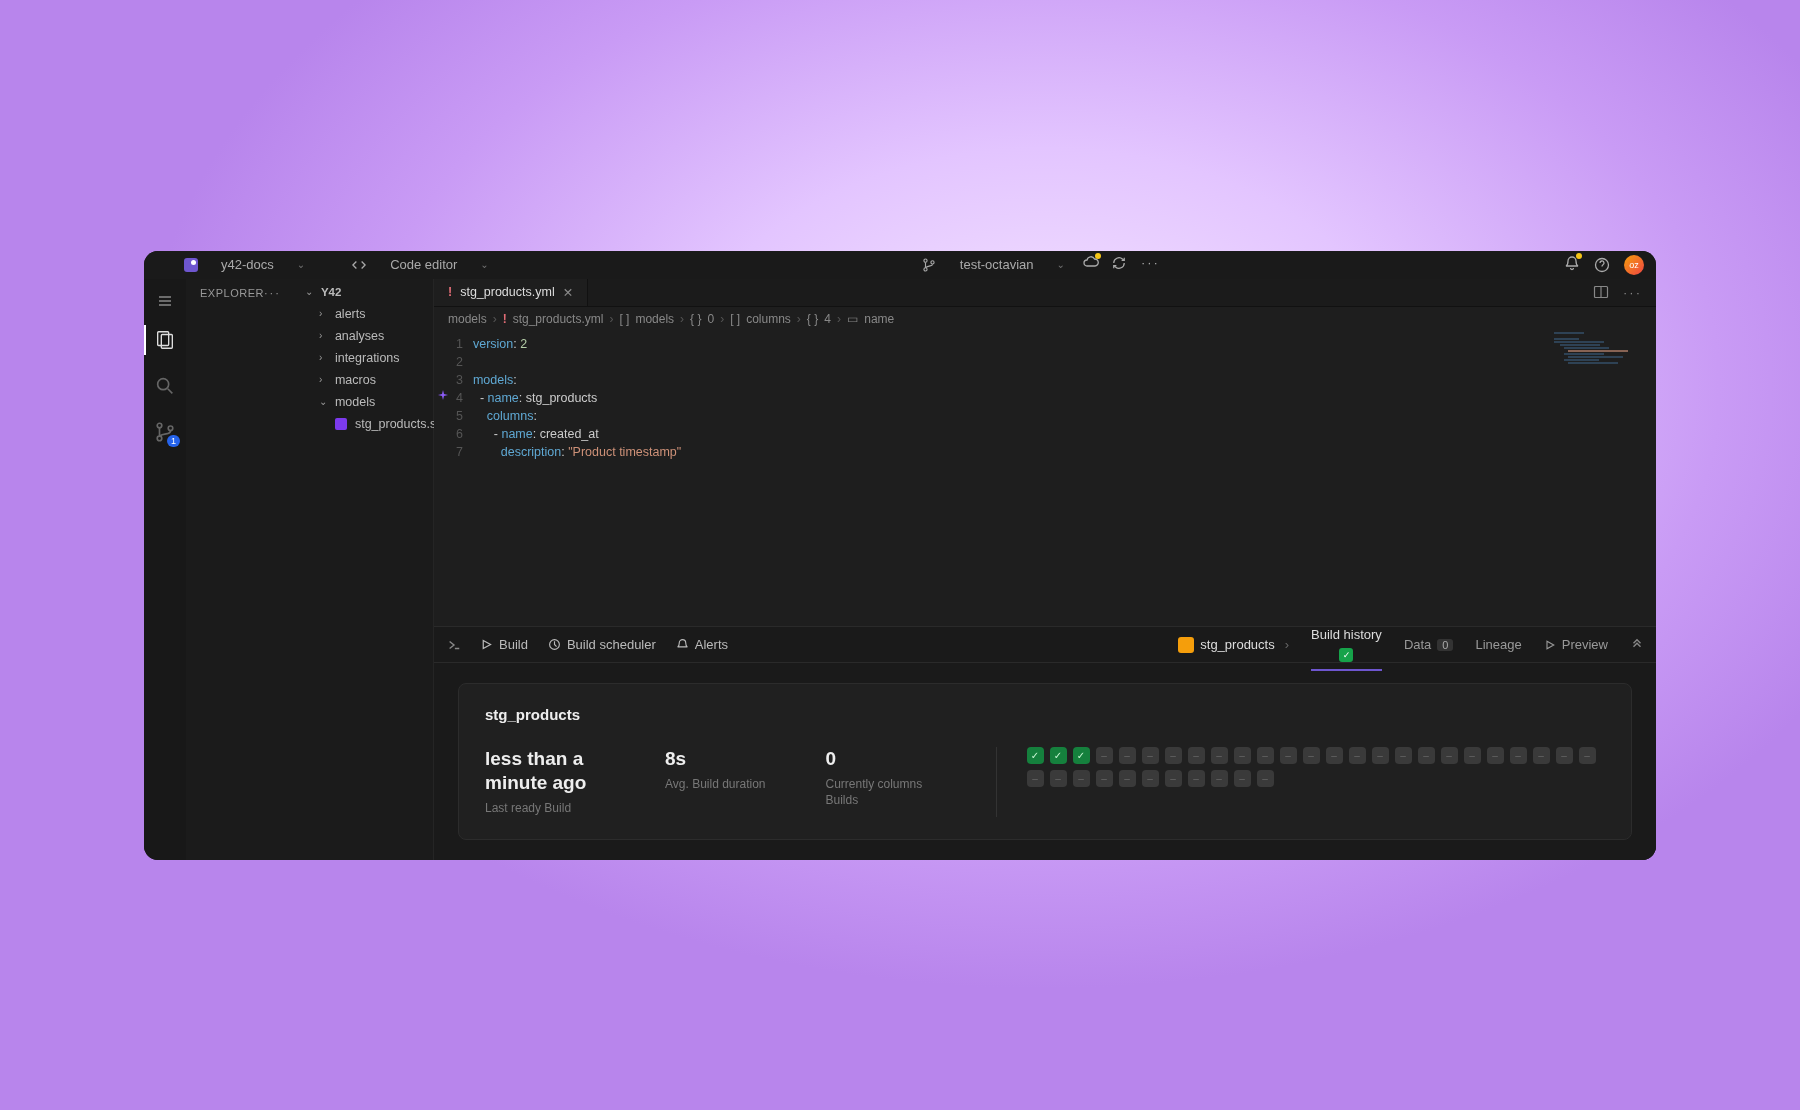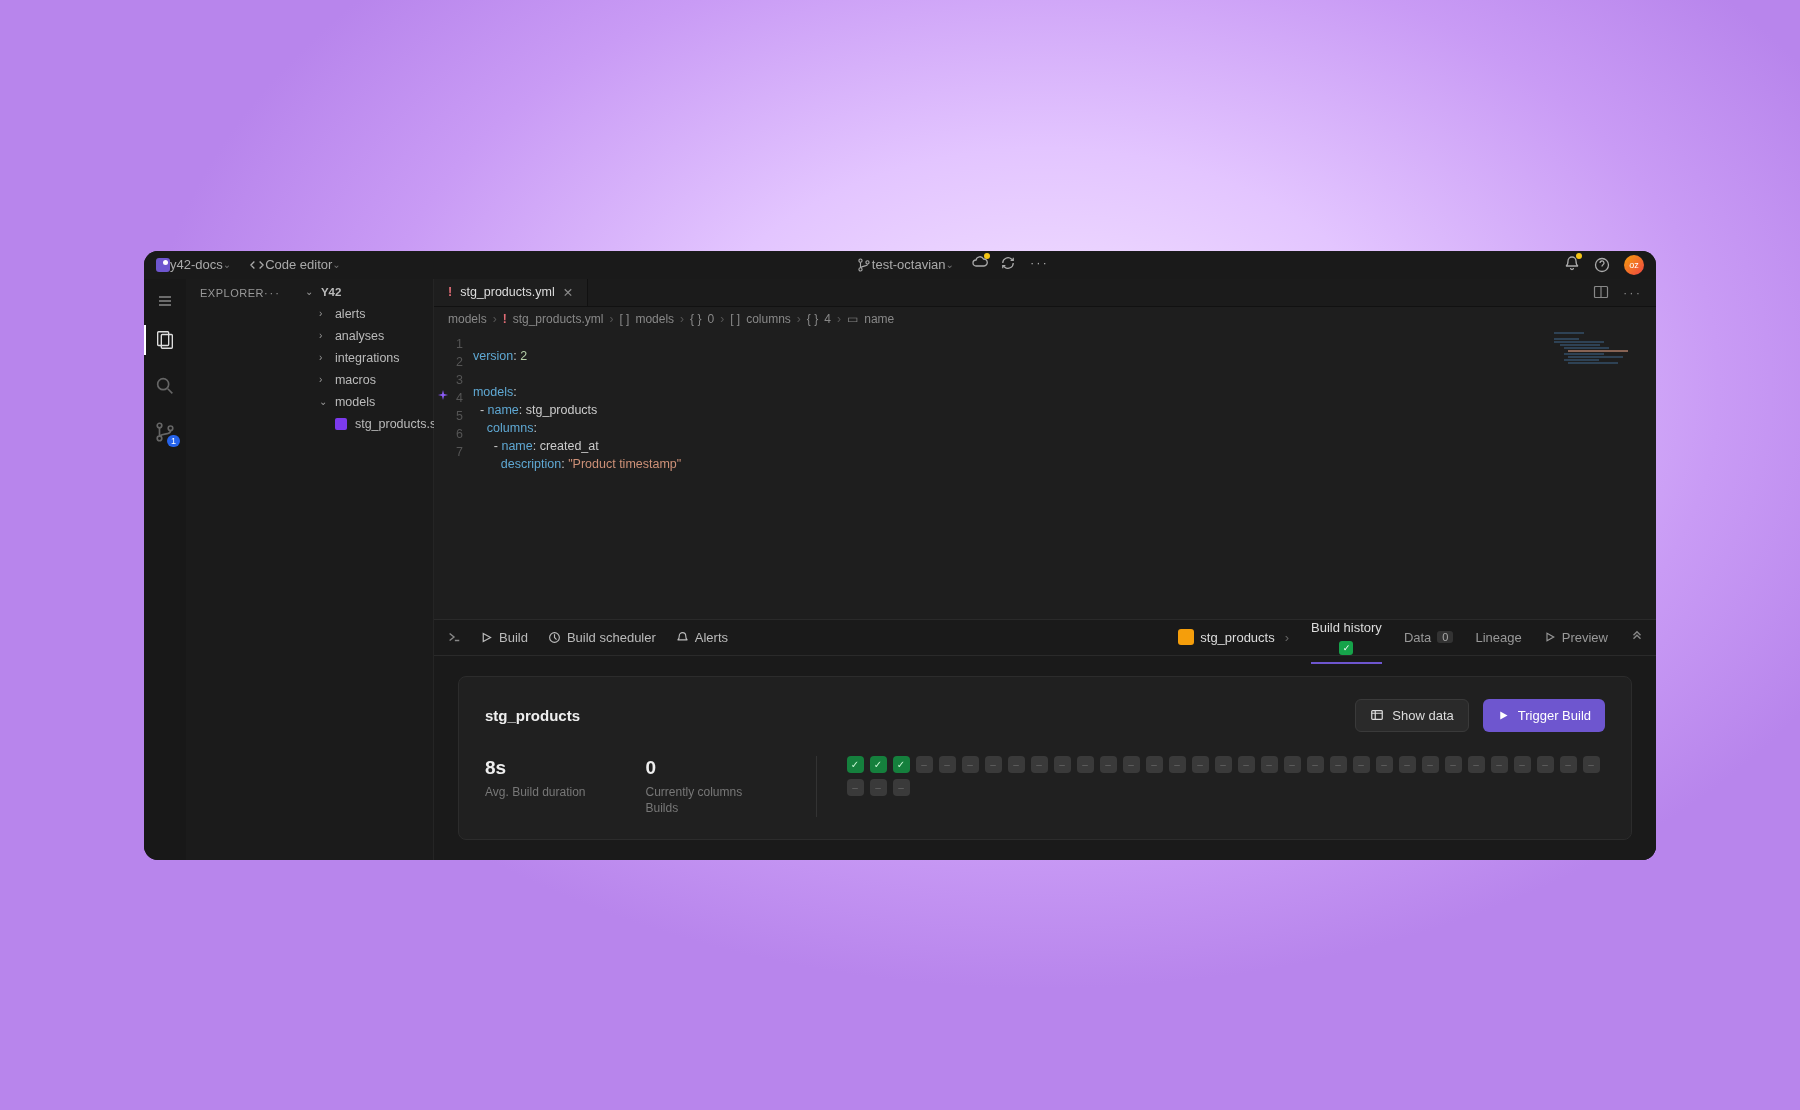--- a/index.html
+++ b/index.html
@@ -3,21 +3,21 @@
 <meta charset="utf-8">
 <style>
 * { margin: 0; padding: 0; box-sizing: border-box; font-family: -apple-system, BlinkMacSystemFont, "Segoe UI", sans-serif; }
 body {
   width: 1800px; height: 1110px;
   background: radial-gradient(ellipse 900px 600px at 58% 35%, #f5e6ff 0%, #e3c5ff 40%, #c99bf5 75%, #b885ec 100%);
   display: flex; align-items: center; justify-content: center;
 }
 .app { width: 1512px; height: 609px; background: #181818; border-radius: 14px; overflow: hidden; display: flex; flex-direction: column; color: #ccc; font-size: 13px; }
 .titlebar { height: 28px; background: #1a1a1a; display: flex; align-items: center; padding: 0 12px; gap: 18px; }
-.tb-group { display: flex; align-items: center; gap: 0; color: #aaa; cursor: pointer; }
+.tb-group { display: flex; align-items: center; gap: 23px; color: #aaa; cursor: pointer; margin-left: 28px; }
 .tb-center { flex: 1; display: flex; justify-content: center; }
 .tb-right { display: flex; align-items: center; gap: 14px; }
 .logo-dot { width: 14px; height: 14px; background: #6e56cf; border-radius: 3px; position: relative; }
 .logo-dot::after { content:''; position:absolute; width:5px; height:5px; background:#fff; border-radius:50%; top:2px; right:2px; }
 .chev { font-size: 10px; opacity: .6; }
 .icn { width: 16px; height: 16px; display: inline-flex; align-items: center; justify-content: center; }
 .badge-dot { width: 6px; height: 6px; background: #f5c518; border-radius: 50%; position: absolute; top: -2px; right: -2px; }
 .notif-wrap { position: relative; }
 .avatar { width: 20px; height: 20px; border-radius: 50%; background: linear-gradient(135deg,#f59e0b,#ef4444); font-size:9px; color:#fff; display:flex; align-items:center; justify-content:center; }
 
@@ -50,21 +50,21 @@
 .bc-sep { opacity:.5; }
 .bc-ic { color:#888; }
 .bc-brace { color:#888; }
 
 .code-area { flex:1; display:flex; position:relative; font-family: "SF Mono", Menlo, monospace; font-size:12.5px; background:#1e1e1e; }
 .code-wrap { display:flex; }
 .gutter-hint { width:18px; display:flex; flex-direction:column; align-items:center; }
 .hint-dot { width:10px; height:10px; margin-top:59px; }
 .line-nos { display:flex; flex-direction:column; color:#555; text-align:right; padding:4px 10px 0 4px; user-select:none; }
 .line-nos div { height:18px; line-height:18px; }
-.code-lines { padding-top:4px;margin-top:12px; }
+.code-lines { padding-top:4px; }
 .code-lines div { height:18px; line-height:18px; white-space:pre; }
 .kw { color:#5fa8d3; }
 .str { color:#ce9178; }
 .num { color:#b5cea8; }
 .minimap { position:absolute; right:0; top:0; bottom:0; width:110px; background:#1e1e1e; opacity:.6; overflow:hidden; }
 .mm-line { height:2px; margin:1px 8px; background:#3a5a7a; }
 
 .bottom-panel { background:#1a1a1a; border-top:1px solid #2a2a2a; display:flex; flex-direction:column; }
 .bp-tabs { height:36px; display:flex; align-items:center; padding:0 12px; gap:4px; border-bottom:1px solid #2a2a2a; }
 .bp-left { display:flex; align-items:center; gap:20px; }
@@ -380,37 +380,26 @@
                   <path d="M4 6l4 4 4-4M4 10l4 4 4-4" transform="rotate(180 8 8)"></path>
                 </svg>
             </span>
           </div>
         </div>
 
         <div class="bp-body">
           <div class="card">
             <div class="card-head">
               <div class="card-title">stg_products</div>
-              <div class="card-actions">
-                <div class="btn btn-ghost">
-                  <svg width="14" height="14" viewBox="0 0 16 16" fill="none" stroke="currentColor" stroke-width="1.4">
-                      <rect x="2" y="3" width="12" height="10" rx="1"></rect>
-                      <path d="M2 6h12M6 3v10"></path>
-                    </svg>
-                  <span>Show data</span>
-                </div>
-                <div class="btn btn-primary">
-                  <svg width="13" height="13" viewBox="0 0 16 16" fill="currentColor">
-                      <path d="M4 3l9 5-9 5V3z"></path>
-                    </svg>
-                  <span>Trigger Build</span>
-                </div>
+            </div>
+            <div class="stats-row">
+              <div class="stat">
+                <div class="stat-val">less than a minute ago</div>
+                <div class="stat-lbl">Last ready Build</div>
               </div>
-            </div>
-            <div class="stats-row">
               <div class="stat">
                 <div class="stat-val">8s</div>
                 <div class="stat-lbl">Avg. Build duration</div>
               </div>
               <div class="stat">
                 <div class="stat-val">0</div>
                 <div class="stat-lbl">Currently columns Builds</div>
               </div>
               <div class="divider"></div>
               <div class="builds-col">

